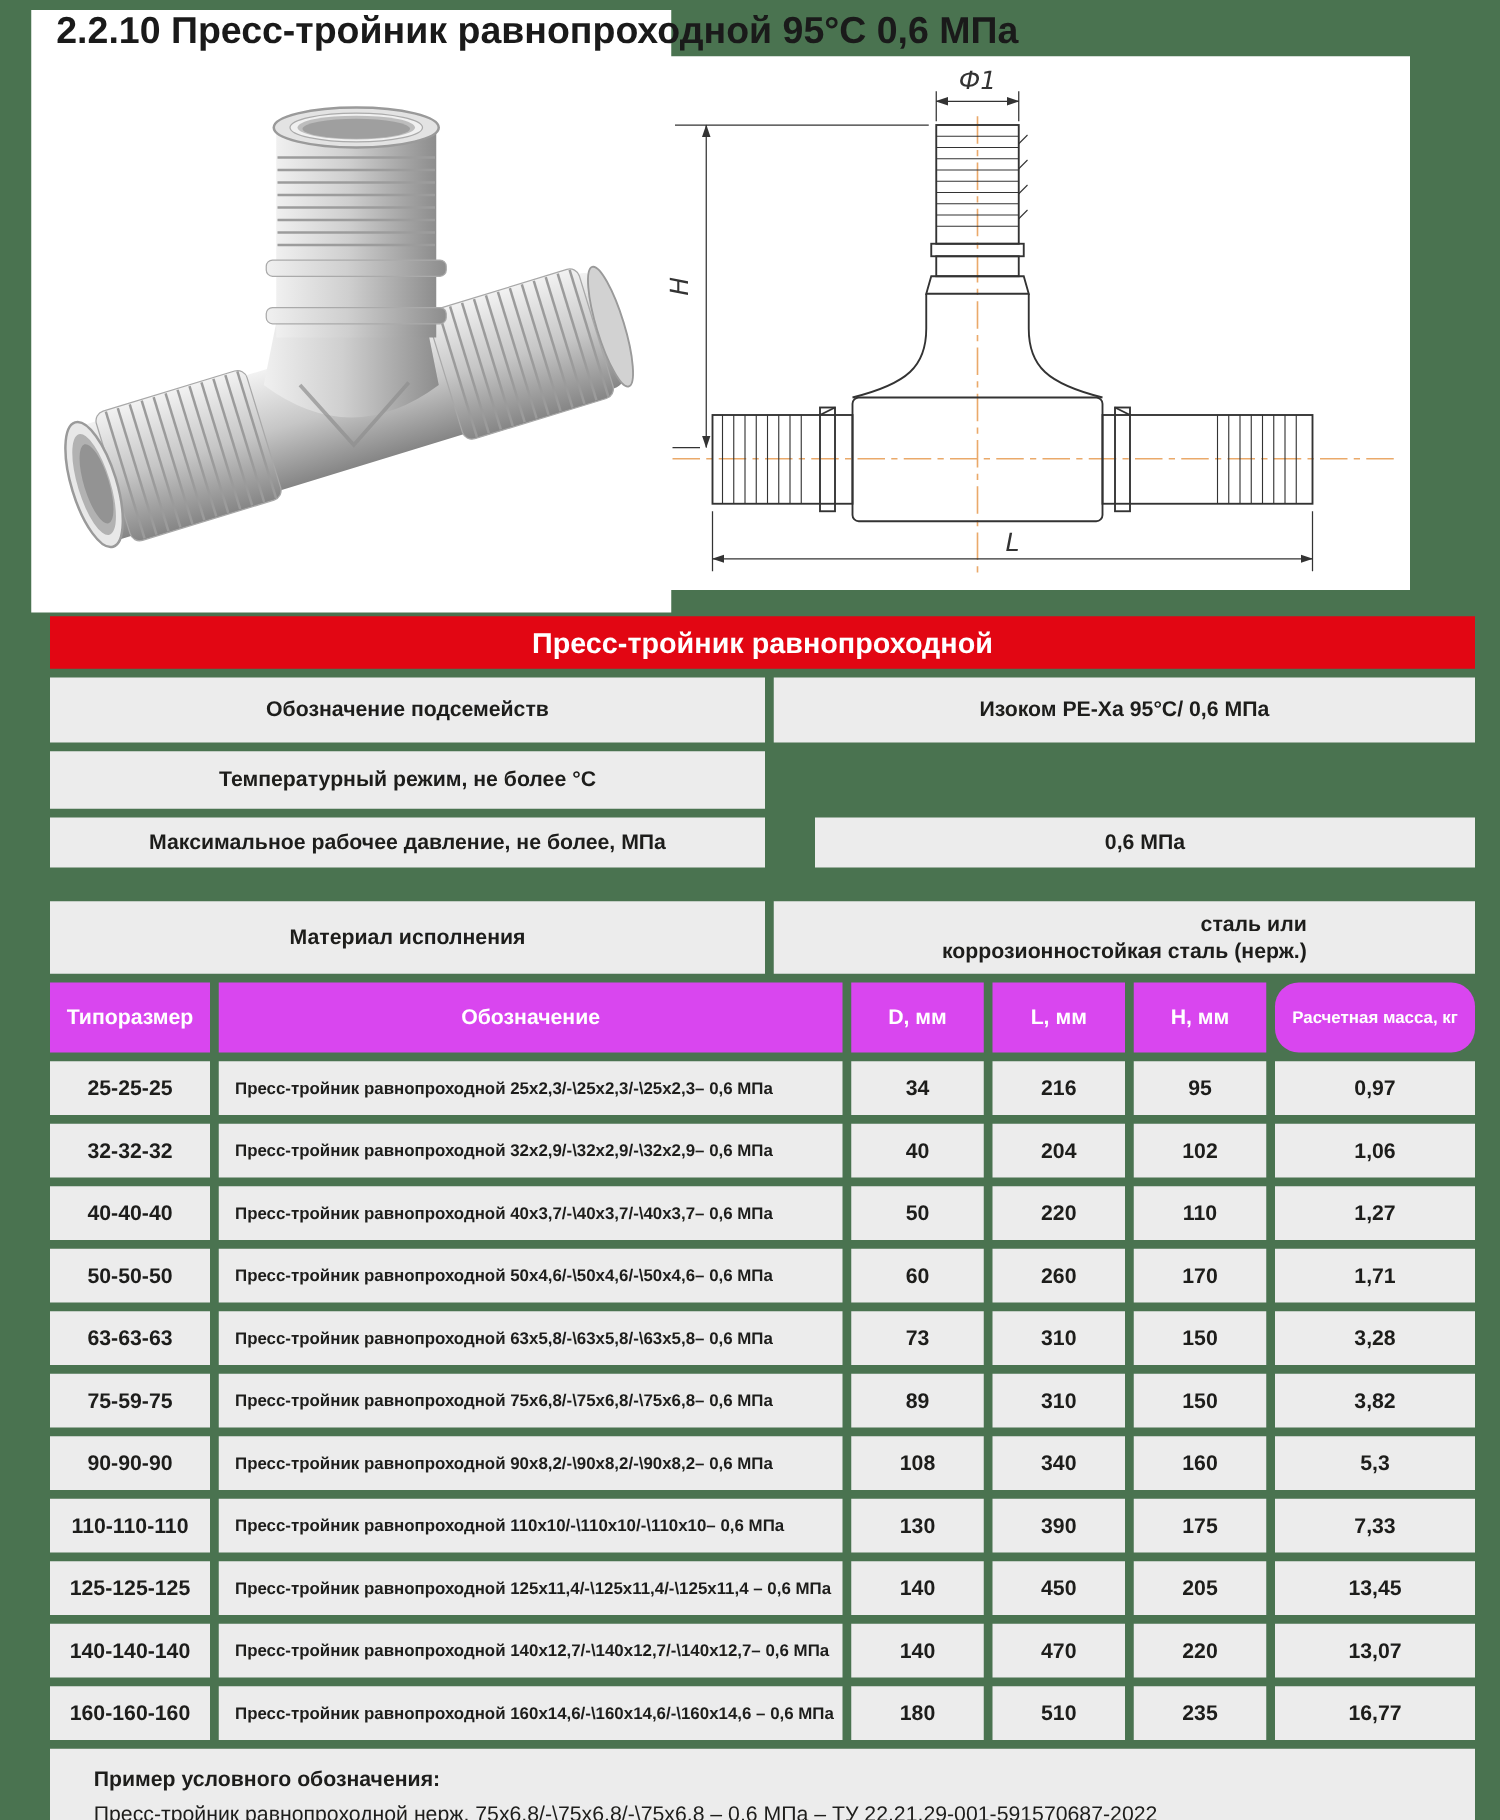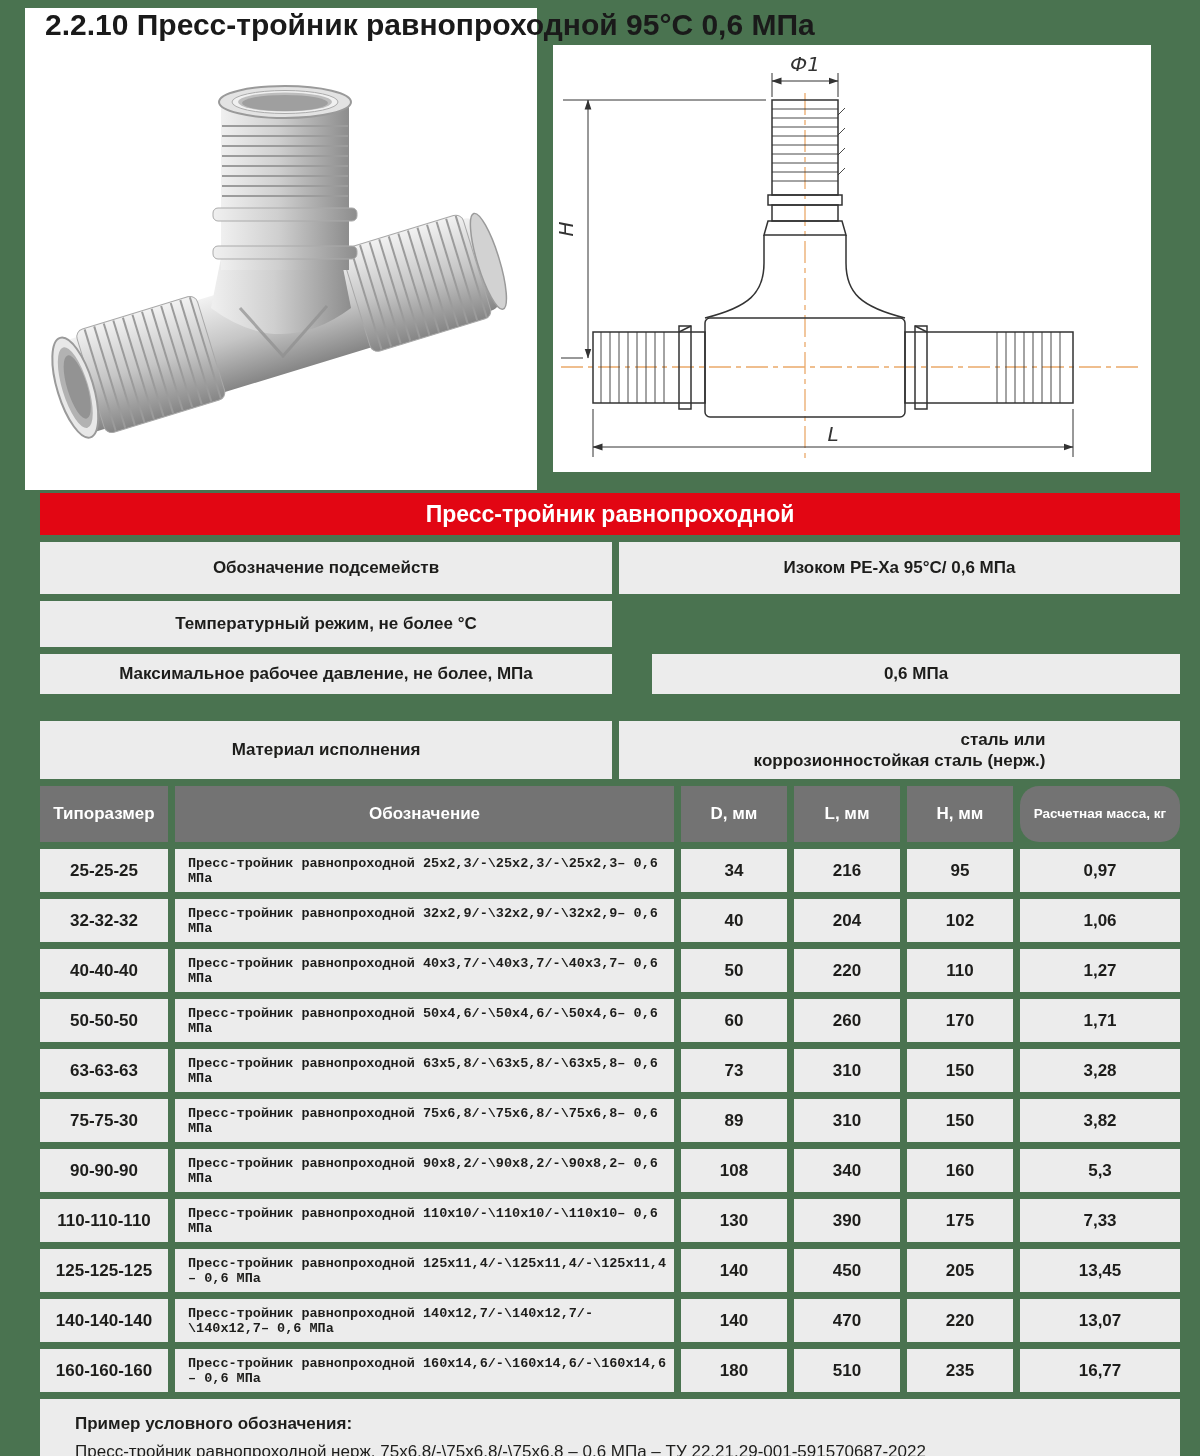--- a/index.html
+++ b/index.html
@@ -4,49 +4,49 @@
 <style>
   html,body{margin:0;padding:0;}
   .screen{
     position:relative;width:1200px;height:1456px;overflow:hidden;
     background:#4a7350;
     font-family:"Liberation Sans", sans-serif;
     color:#1d1d1b;
   }
   .box{position:absolute;background:#ffffff;}
   .photo-box{left:25px;top:8px;width:512px;height:482px;}
-  .drawing-box{left:553px;top:45px;width:598px;height:427px;}
+  .drawing-box{left:530px;top:45px;width:598px;height:427px;}
   .page-title{
     position:absolute;left:45px;top:8px;width:1140px;z-index:5;
     font-size:30px;font-weight:bold;color:#1a1a1a;letter-spacing:0;
   }
   .content{position:absolute;left:40px;top:493px;width:1140px;}
   .banner{
     height:42px;background:#e20613;color:#ffffff;font-weight:bold;font-size:23px;
     display:flex;align-items:center;justify-content:center;
   }
   .info-row{display:flex;gap:7px;margin-top:7px;}
   .info-row .cell{
     background:#ececec;display:flex;align-items:center;justify-content:center;
     text-align:right;font-weight:bold;font-size:17px;line-height:1.25;
   }
   .info-label{width:572px;}
   .info-value{flex:1;white-space:pre-line;}
   .spec{display:grid;grid-template-columns:128px 499px 106px 106px 106px auto;gap:7px;margin-top:7px;}
   .spec-row{display:contents;}
   .spec .h{
-    background:#737373;color:#ffffff;font-weight:bold;font-size:17px;height:56px;
+    background:#d946ef;color:#ffffff;font-weight:bold;font-size:17px;height:56px;
     display:flex;align-items:center;justify-content:center;text-align:left;line-height:1.2;
   }
   .spec .h.small{font-size:13.5px;border-radius:19px;}
   .spec .c{
     background:#ececec;color:#1d1d1b;font-weight:bold;font-size:17px;height:43px;
     display:flex;align-items:center;justify-content:center;text-align:center;
   }
-  .spec .c.desig{justify-content:flex-start;text-align:left;padding-left:13px;font-size:13.5px;box-sizing:border-box;font-family:Liberation Mono, monospace;}
+  .spec .c.desig{justify-content:flex-start;text-align:left;padding-left:13px;font-size:13.5px;box-sizing:border-box;}
   .footnote{margin-top:7px;background:#ececec;padding:15px 20px 16px 35px;font-size:17px;}
   .footnote .lbl{font-weight:bold;margin-bottom:8px;}
   svg text{font-family:"DejaVu Sans", sans-serif;}
 </style>
 </head>
 <body>
 
 <div class="screen">
 
   <div class="page-title">2.2.10 Пресс-тройник равнопроходной 95°С 0,6 МПа</div>
@@ -286,21 +286,21 @@
   <div class="spec-row">
     <div class="c">63-63-63</div>
     <div class="c desig">Пресс-тройник равнопроходной 63х5,8/-\63х5,8/-\63х5,8– 0,6 МПа</div>
     <div class="c">73</div>
     <div class="c">310</div>
     <div class="c">150</div>
     <div class="c">3,28</div>
   </div>
 
   <div class="spec-row">
-    <div class="c">75-75-30</div>
+    <div class="c">75-59-75</div>
     <div class="c desig">Пресс-тройник равнопроходной 75х6,8/-\75х6,8/-\75х6,8– 0,6 МПа</div>
     <div class="c">89</div>
     <div class="c">310</div>
     <div class="c">150</div>
     <div class="c">3,82</div>
   </div>
 
   <div class="spec-row">
     <div class="c">90-90-90</div>
     <div class="c desig">Пресс-тройник равнопроходной 90х8,2/-\90х8,2/-\90х8,2– 0,6 МПа</div>

